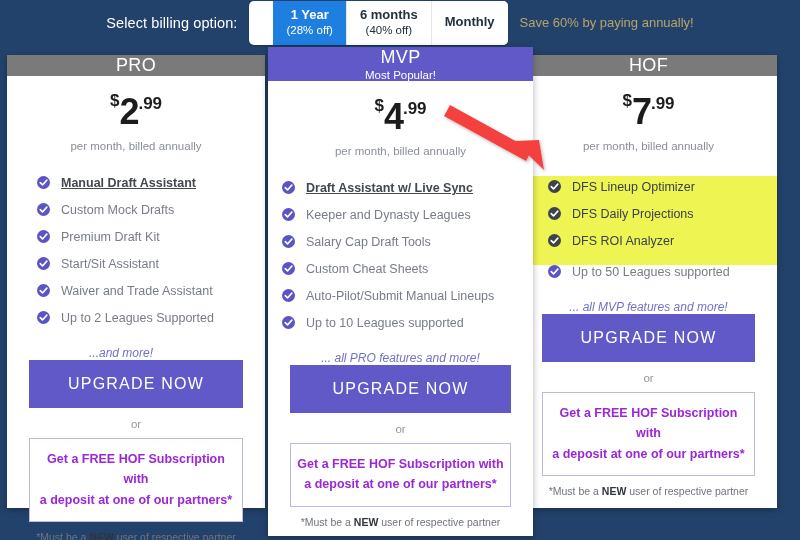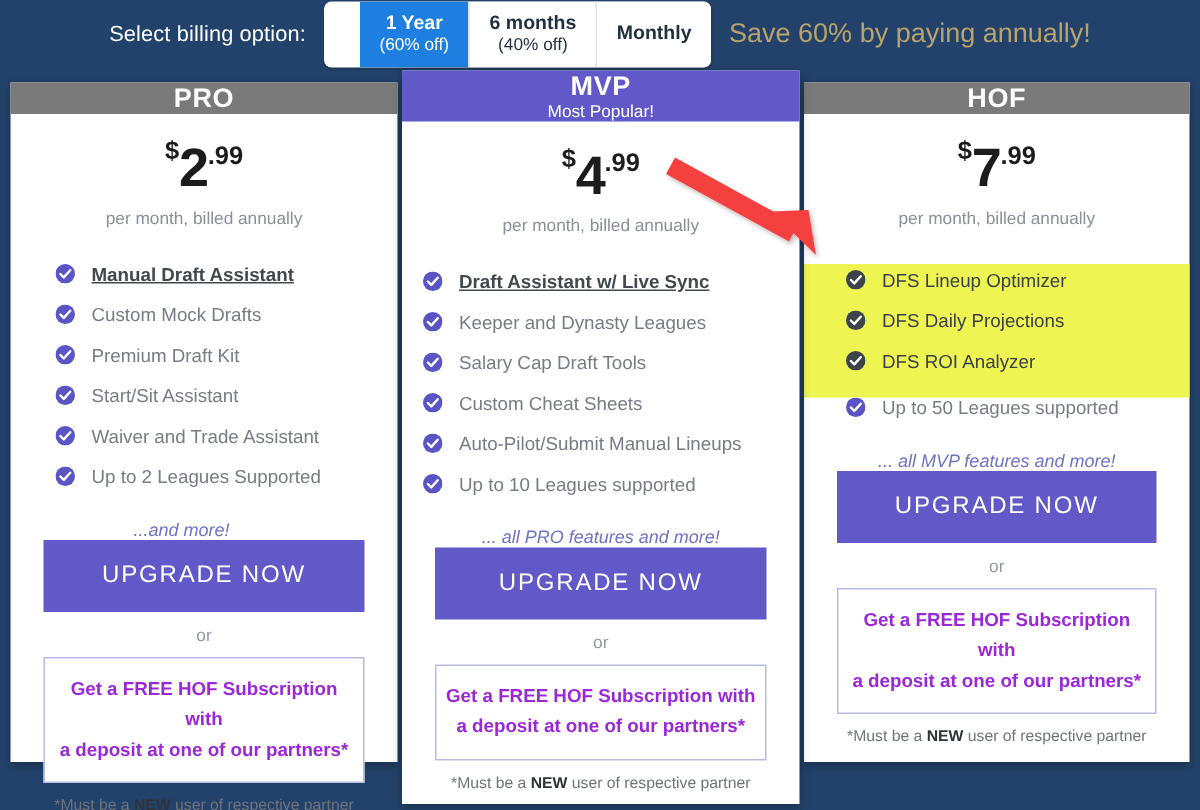--- a/index.html
+++ b/index.html
@@ -70,50 +70,50 @@
   .billing-opt .opt-sub {
     font-size: 11.5px;
     font-weight: normal;
     margin-top: 1px;
   }
   .billing-opt.active .opt-sub { color: #ffffff; }
   .billing-opt .opt-sub:empty { display: none; }
 
   .billing-note {
     color: #b9a36b;
-    font-size: 18px;
+    font-size: 13px;
   }
 
   
   .card {
     position: absolute;
     background: #ffffff;
     box-shadow: 0 2px 7px rgba(0,0,0,.30);
     display: flex;
     flex-direction: column;
   }
 
   #card-pro { left: 7px;   top: 55px;  width: 258px; height: 453px; }
   #card-mvp { left: 268px; top: 47px;  width: 265px; height: 489px; z-index: 5; }
-  #card-hof { left: 536px; top: 55px;  width: 257px; height: 453px; }
+  #card-hof { left: 520px; top: 55px;  width: 257px; height: 453px; }
 
   .card-head {
     height: 42px;
     display: flex;
     flex-direction: column;
     align-items: center;
     justify-content: center;
     color: #ffffff;
     background: #7a7a7a;
   }
   #card-mvp .card-head { background: #6159c8; height: 49px; }
 
   .card-head .plan-name {
     font-size: 18px;
-    font-weight: bold;
+    font-weight: normal;
     letter-spacing: .4px;
   }
   .card-head .plan-tag {
     font-size: 11.5px;
     margin-top: 1px;
   }
   .card-head .plan-tag:empty { display: none; }
 
   .price-wrap {
     text-align: center;
@@ -264,21 +264,21 @@
 </style>
 </head>
 <body>
 
 <div class="billing-bar">
   <span class="billing-label">Select billing option:</span>
 
   <div class="billing-toggle">
     <div class="billing-opt active">
       <span class="opt-main">1 Year</span>
-      <span class="opt-sub">(60% off)</span>
+      <span class="opt-sub">(28% off)</span>
     </div>
     <div class="billing-opt">
       <span class="opt-main">6 months</span>
       <span class="opt-sub">(40% off)</span>
     </div>
     <div class="billing-opt">
       <span class="opt-main">Monthly</span>
 
     </div>
   </div>

